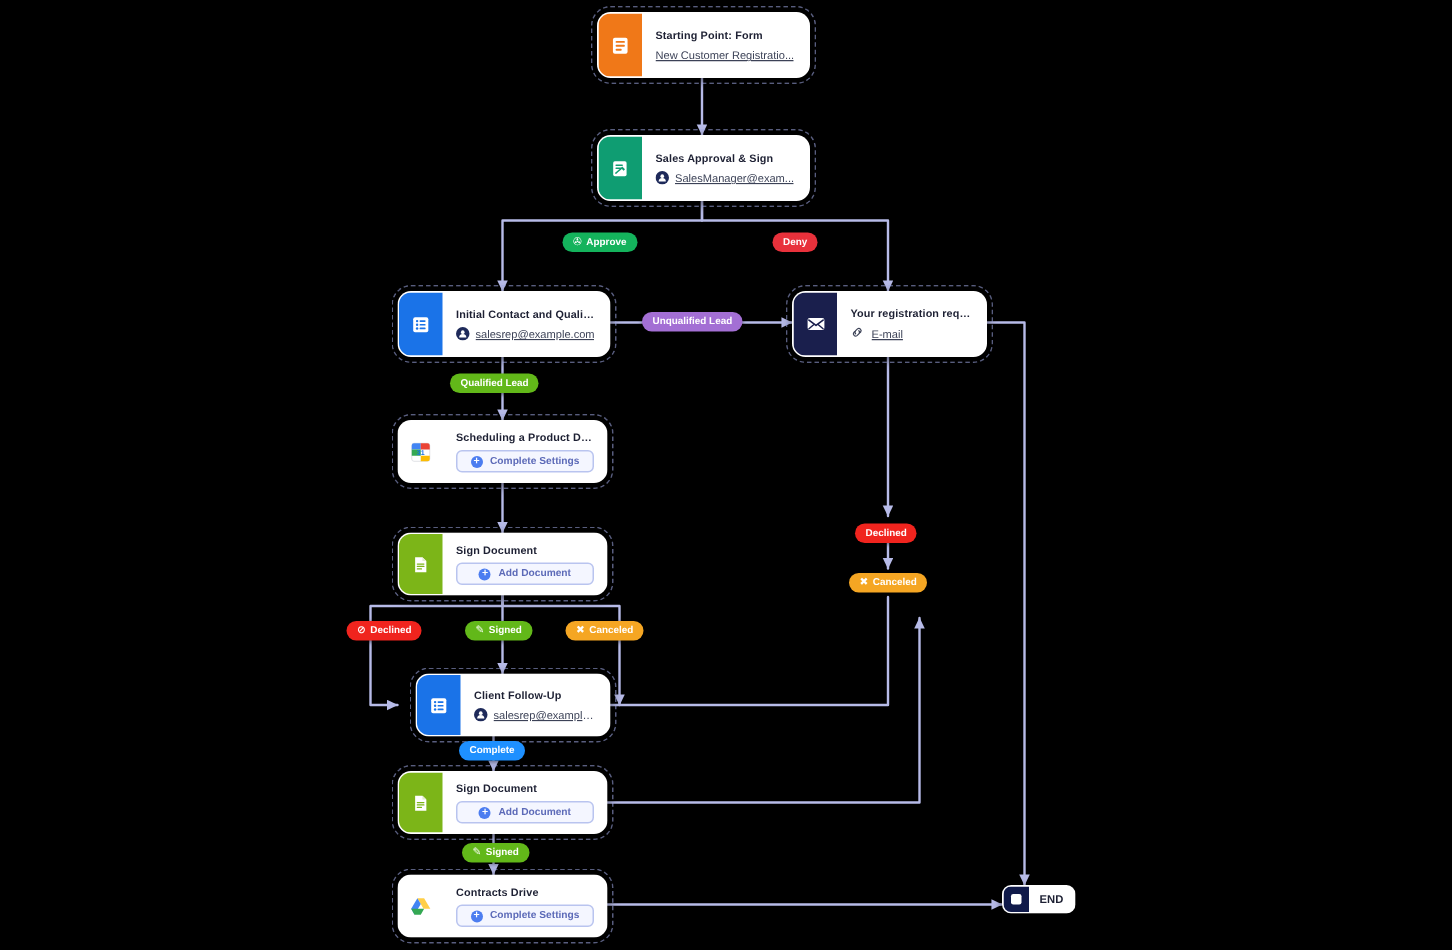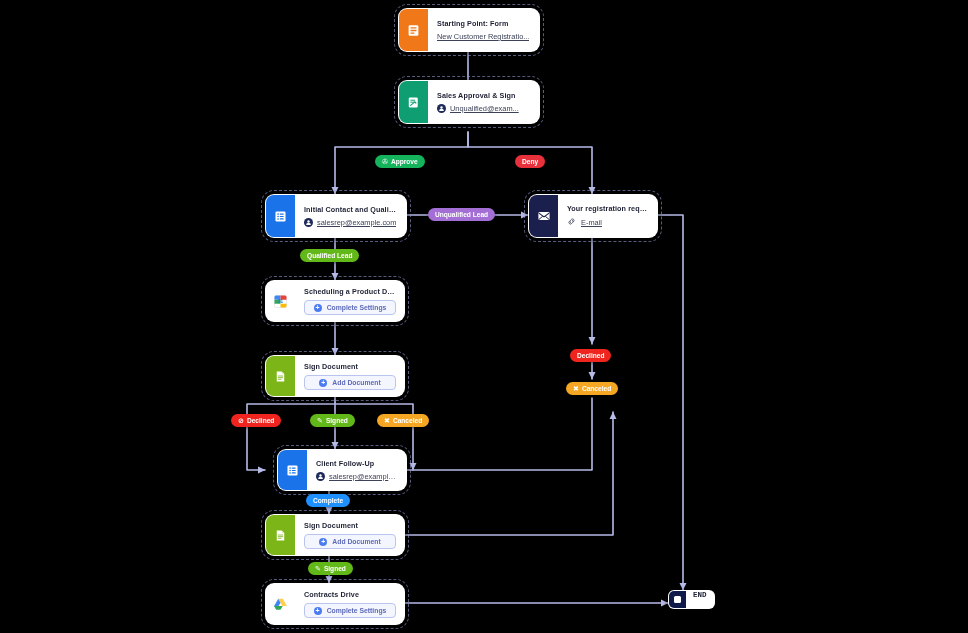--- a/index.html
+++ b/index.html
@@ -45,24 +45,24 @@
   .pill .g{font-size:7px;line-height:1;}
   .p-green{background:#14b35c;}
   .p-red{background:#e8313b;}
   .p-lime{background:#62b819;}
   .p-purple{background:#a36fd4;}
   .p-orange{background:#f5a623;}
   .p-blue{background:#1e90ff;}
   .p-red2{background:#f0241e;}
 
   
-  .endnode{position:absolute;display:flex;align-items:flex-start;
+  .endnode{position:absolute;display:flex;align-items:center;
            background:#fff;border-radius:6px;overflow:hidden;
            box-shadow:0 2px 6px rgba(0,0,0,.6);
-           border:1px solid rgba(255,255,255,.2);font-family:Liberation Mono, monospace;}
+           border:1px solid rgba(255,255,255,.2);}
   .endnode .sq{width:17px;height:17px;background:#101a4a;
                display:flex;align-items:center;justify-content:center;}
   .endnode .sq i{width:7px;height:7px;background:#fff;border-radius:1.5px;display:block;}
   .endnode .lab{font-size:7.5px;font-weight:bold;color:#1d2033;padding:0 7px;}
 </style>
 </head>
 <body>
 
 <div id="canvas">
 
@@ -101,39 +101,39 @@
             <rect x="4.2" y="10.4" width="5" height="1.6" rx=".7" fill="#f07818"></rect>
           </svg>
         </div>
         <div class="body">
           <div class="ttl">Starting Point: Form</div>
           <div class="sub">
             <span class="txt">New Customer Registratio...</span>
           </div>
         </div>
       </div>
-      <div class="node sel" style="left: 398px; top: 80px; width: 140px; height: 42px;">
+      <div class="node sel" style="left: 398px; top: 90px; width: 140px; height: 42px;">
         <div class="ic" style="background: rgb(15, 157, 114);">
           <svg width="13" height="13" viewBox="0 0 16 16">
             <rect x="2.2" y="1.8" width="11" height="12.4" rx="1.4" fill="#fff"></rect>
             <path d="M4.6 5.2h5M4.6 7.6h4" stroke="#0f9d72" stroke-width="1.2" stroke-linecap="round"></path>
             <path d="M4.4 11.6c1.8-1.4 3-2.6 4.4-3.8" stroke="#0f9d72" stroke-width="1.3" stroke-linecap="round"></path>
             <path d="M9.6 6.2l2.3 2.3-1.1 1.1-2.3-2.3z" fill="#0f9d72"></path>
           </svg>
         </div>
         <div class="body">
           <div class="ttl">Sales Approval &amp; Sign</div>
           <div class="sub">
             <span class="av">
               <svg width="7" height="7" viewBox="0 0 12 12">
                 <circle cx="6" cy="4.2" r="2.1" fill="#fff"></circle>
                 <path d="M1.9 10.4a4.1 4.1 0 018.2 0z" fill="#fff"></path>
               </svg>
             </span>
-            <span class="txt">Unqualified@exam...</span>
+            <span class="txt">SalesManager@exam...</span>
           </div>
         </div>
       </div>
       <div class="node sel" style="left: 265px; top: 194px; width: 140px; height: 42px;">
         <div class="ic" style="background: rgb(26, 115, 232);">
           <svg width="13" height="13" viewBox="0 0 16 16">
             <rect x="1.8" y="1.8" width="12.4" height="12.4" rx="1.6" fill="#fff"></rect>
             <circle cx="5" cy="5" r="1" fill="#1a73e8"></circle>
             <circle cx="5" cy="8" r="1" fill="#1a73e8"></circle>
             <circle cx="5" cy="11" r="1" fill="#1a73e8"></circle>

